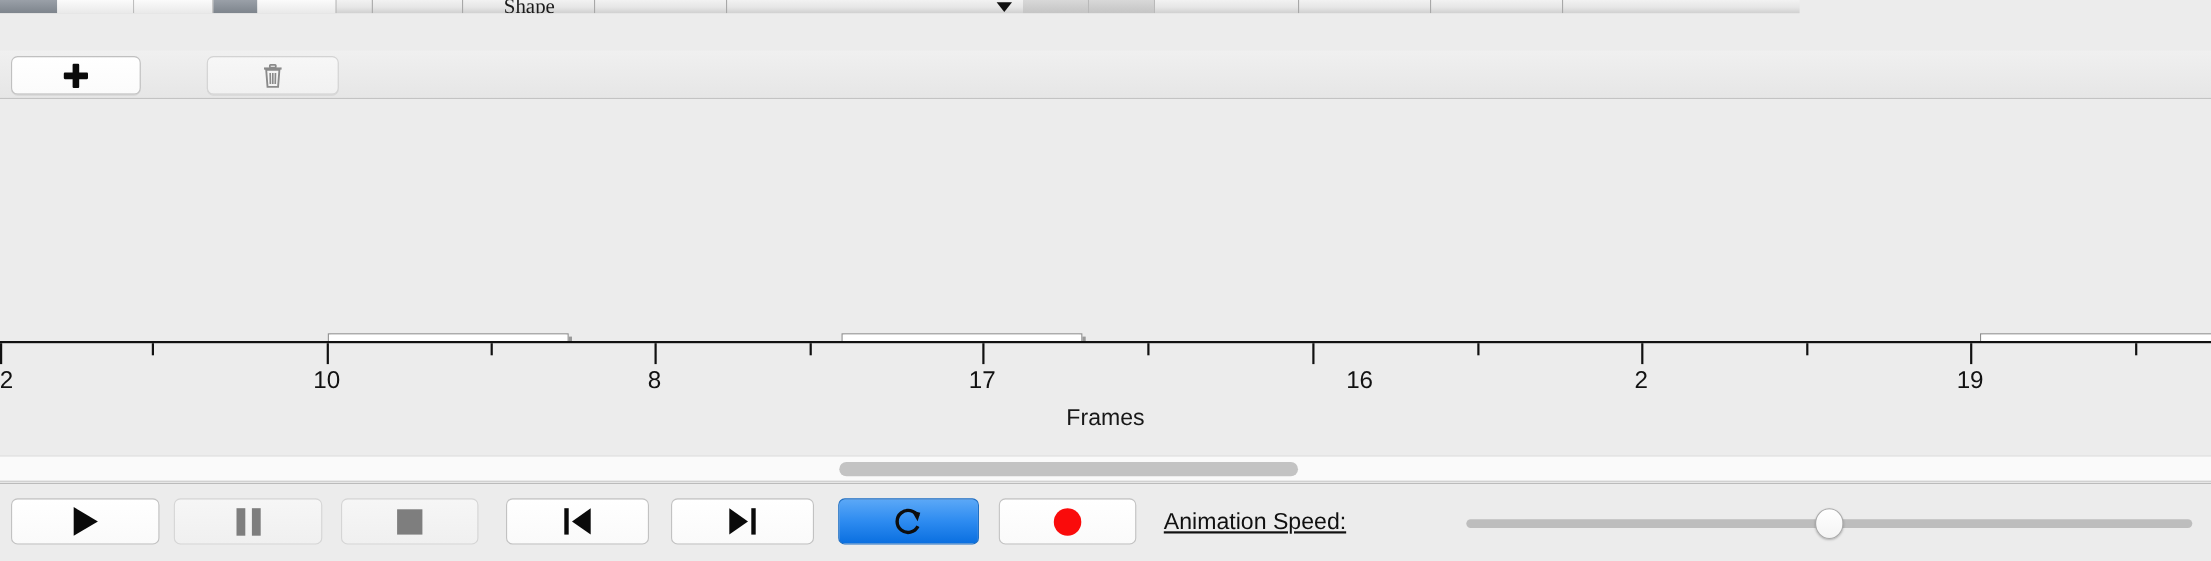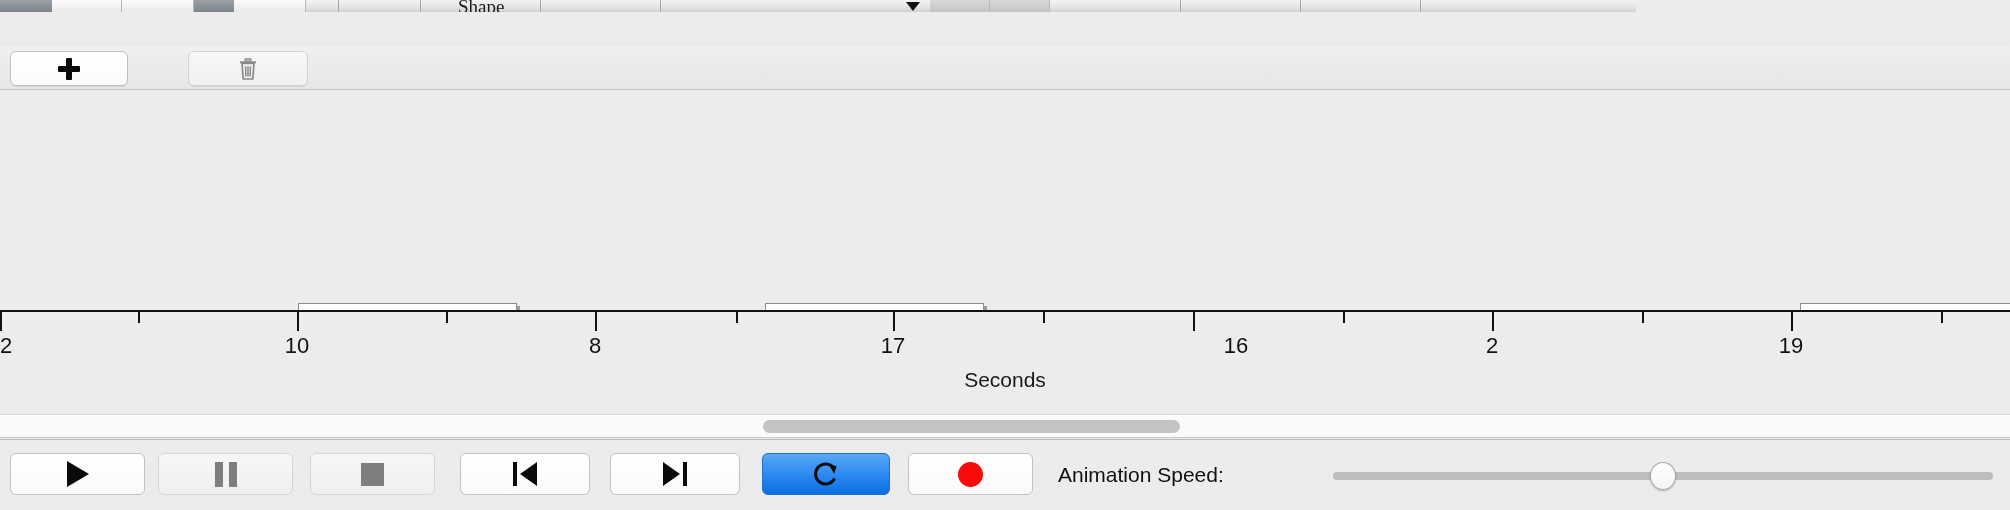--- a/index.html
+++ b/index.html
@@ -539,21 +539,21 @@
     <div class="tick minor" style="left:1941px;"></div>
 
     <div class="tick-label" style="left:6px;">2</div>
     <div class="tick-label" style="left:297px;">10</div>
     <div class="tick-label" style="left:595px;">8</div>
     <div class="tick-label" style="left:893px;">17</div>
     <div class="tick-label" style="left:1236px;">16</div>
     <div class="tick-label" style="left:1492px;">2</div>
     <div class="tick-label" style="left:1791px;">19</div>
 
-    <div class="axis-title">Seconds</div>
+    <div class="axis-title">Frames</div>
   </div>
 
   <div class="scroll-track">
     <div class="scroll-thumb"></div>
   </div>
 
   <div class="controls">
 
     <div class="cbtn" style="left:10px; width:135px;">
       <span class="ico-play"></span>
@@ -588,20 +588,20 @@
       <svg class="ico-loop" viewBox="0 0 28 28">
         <path d="M22.5 9.5 A10 10 0 1 0 22.5 18.5" fill="none" stroke="#0d0d0d" stroke-width="3.1" stroke-linecap="butt"></path>
         <path d="M16.5 4.2 L24.6 6.2 L22.2 13.8 Z" fill="#0d0d0d"></path>
       </svg>
     </div>
 
     <div class="cbtn" style="left:908px; width:125px;">
       <span class="ico-rec"></span>
     </div>
 
-    <div class="speed-label" style="left:1058px;">Animation Speed:</div>
+    <div class="speed-label" style="left:1058px;text-decoration:underline;">Animation Speed:</div>
 
     <div class="slider" style="left:1333px; width:660px;">
       <div class="slider-thumb" style="left:50%;"></div>
     </div>
   </div>
 
 </div>
 
 </body></html>

